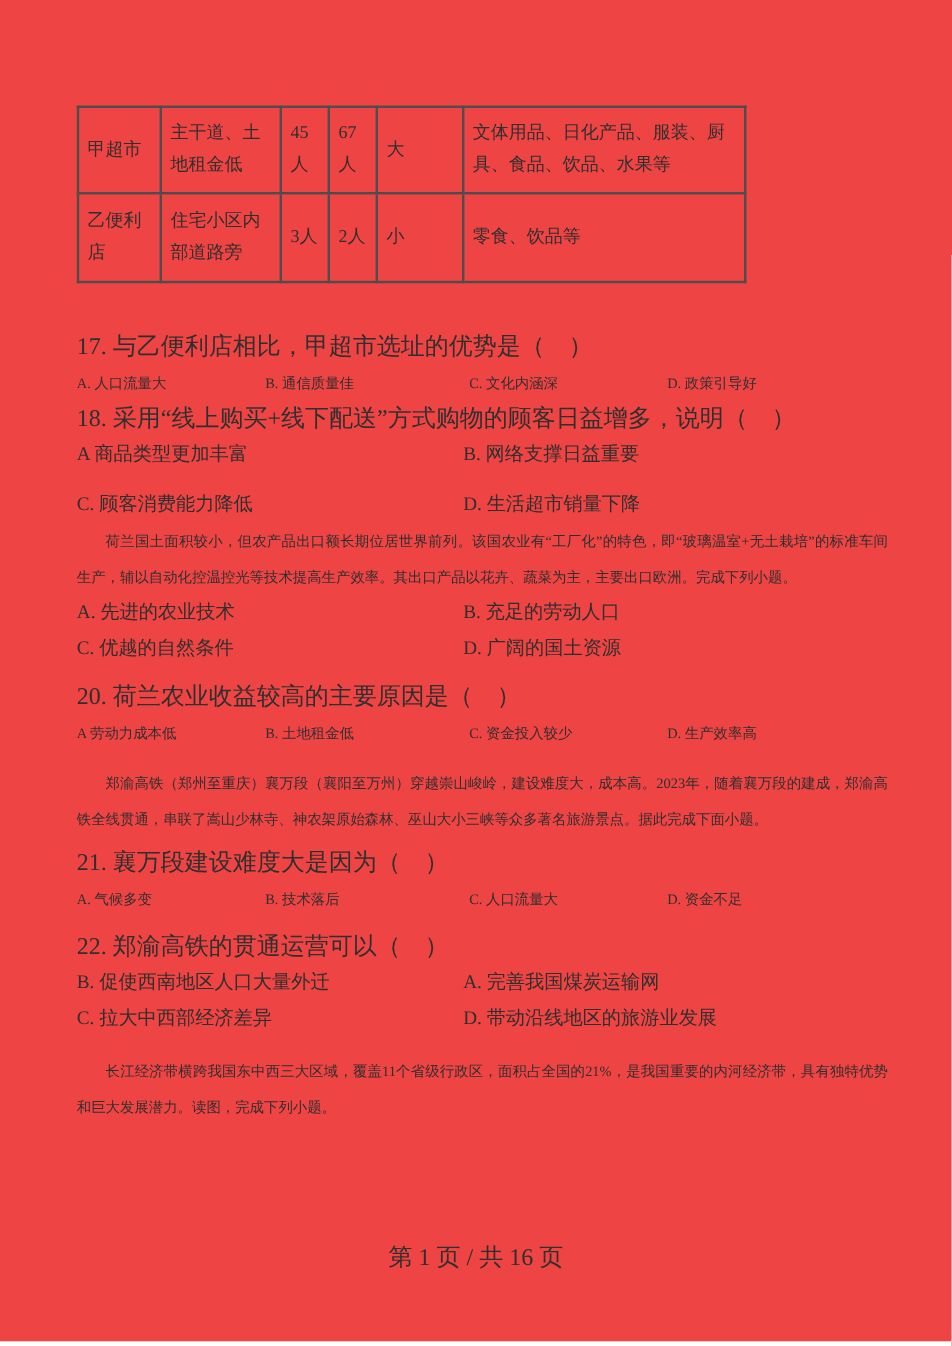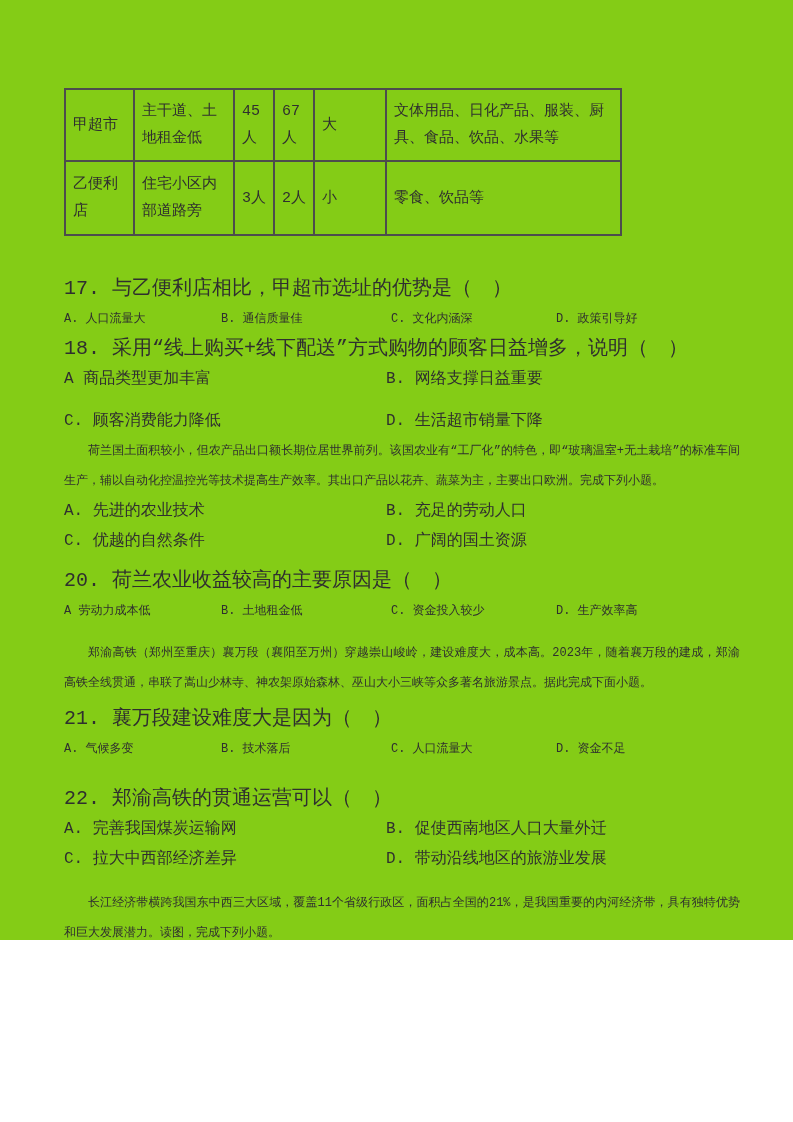--- a/index.html
+++ b/index.html
@@ -7,24 +7,23 @@
     padding: 0;
     background: #ffffff;
   }
   body {
     font-family: "Liberation Serif", "DejaVu Serif", serif;
     color: #2f2f2f;
   }
   .page {
     position: relative;
     width: 793px;
-    height: 940px;
-    background: #84cc16;
+    height: 1118px;
+    background: #ef4444;
     overflow: hidden;
-    font-family: Liberation Mono, monospace;
   }
   .content {
     position: absolute;
     left: 64px;
     top: 0;
     width: 676px;
   }
   
   table.cmp {
     border-collapse: collapse;
@@ -68,21 +67,21 @@
     text-indent: 2em;
     text-align: justify;
   }
   
   .mt-q17   { margin-top: 38px; }
   .mt-gap12 { margin-top: 12px; }
   .mt-q19   { margin-top: 4px; }
   .mt-q20   { margin-top: 10px; }
   .mt-p1    { margin-top: 12px; }
   .mt-q21   { margin-top: 6px; }
-  .mt-q22   { margin-top: 20px; }
+  .mt-q22   { margin-top: 10px; }
   .mt-p2    { margin-top: 14px; }
   .footer {
     position: absolute;
     top: 1036px;
     left: 0;
     width: 793px;
     text-align: center;
     font-size: 20px;
     line-height: 24px;
     color: #2f2f2f;
@@ -165,22 +164,22 @@
     <div class="line mt-q21">21. 襄万段建设难度大是因为（　）</div>
     <div class="opts4">
       <span>A. 气候多变</span>
       <span>B. 技术落后</span>
       <span>C. 人口流量大</span>
       <span>D. 资金不足</span>
     </div>
 
     <div class="line mt-q22">22. 郑渝高铁的贯通运营可以（　）</div>
     <div class="opts2">
+      <span>B. 促使西南地区人口大量外迁</span>
       <span>A. 完善我国煤炭运输网</span>
-      <span>B. 促使西南地区人口大量外迁</span>
     </div>
     <div class="opts2">
       <span>C. 拉大中西部经济差异</span>
       <span>D. 带动沿线地区的旅游业发展</span>
     </div>
 
     <p class="para mt-p2">长江经济带横跨我国东中西三大区域，覆盖11个省级行政区，面积占全国的21%，是我国重要的内河经济带，具有独特优势和巨大发展潜力。读图，完成下列小题。</p>
 
   </div>
 

